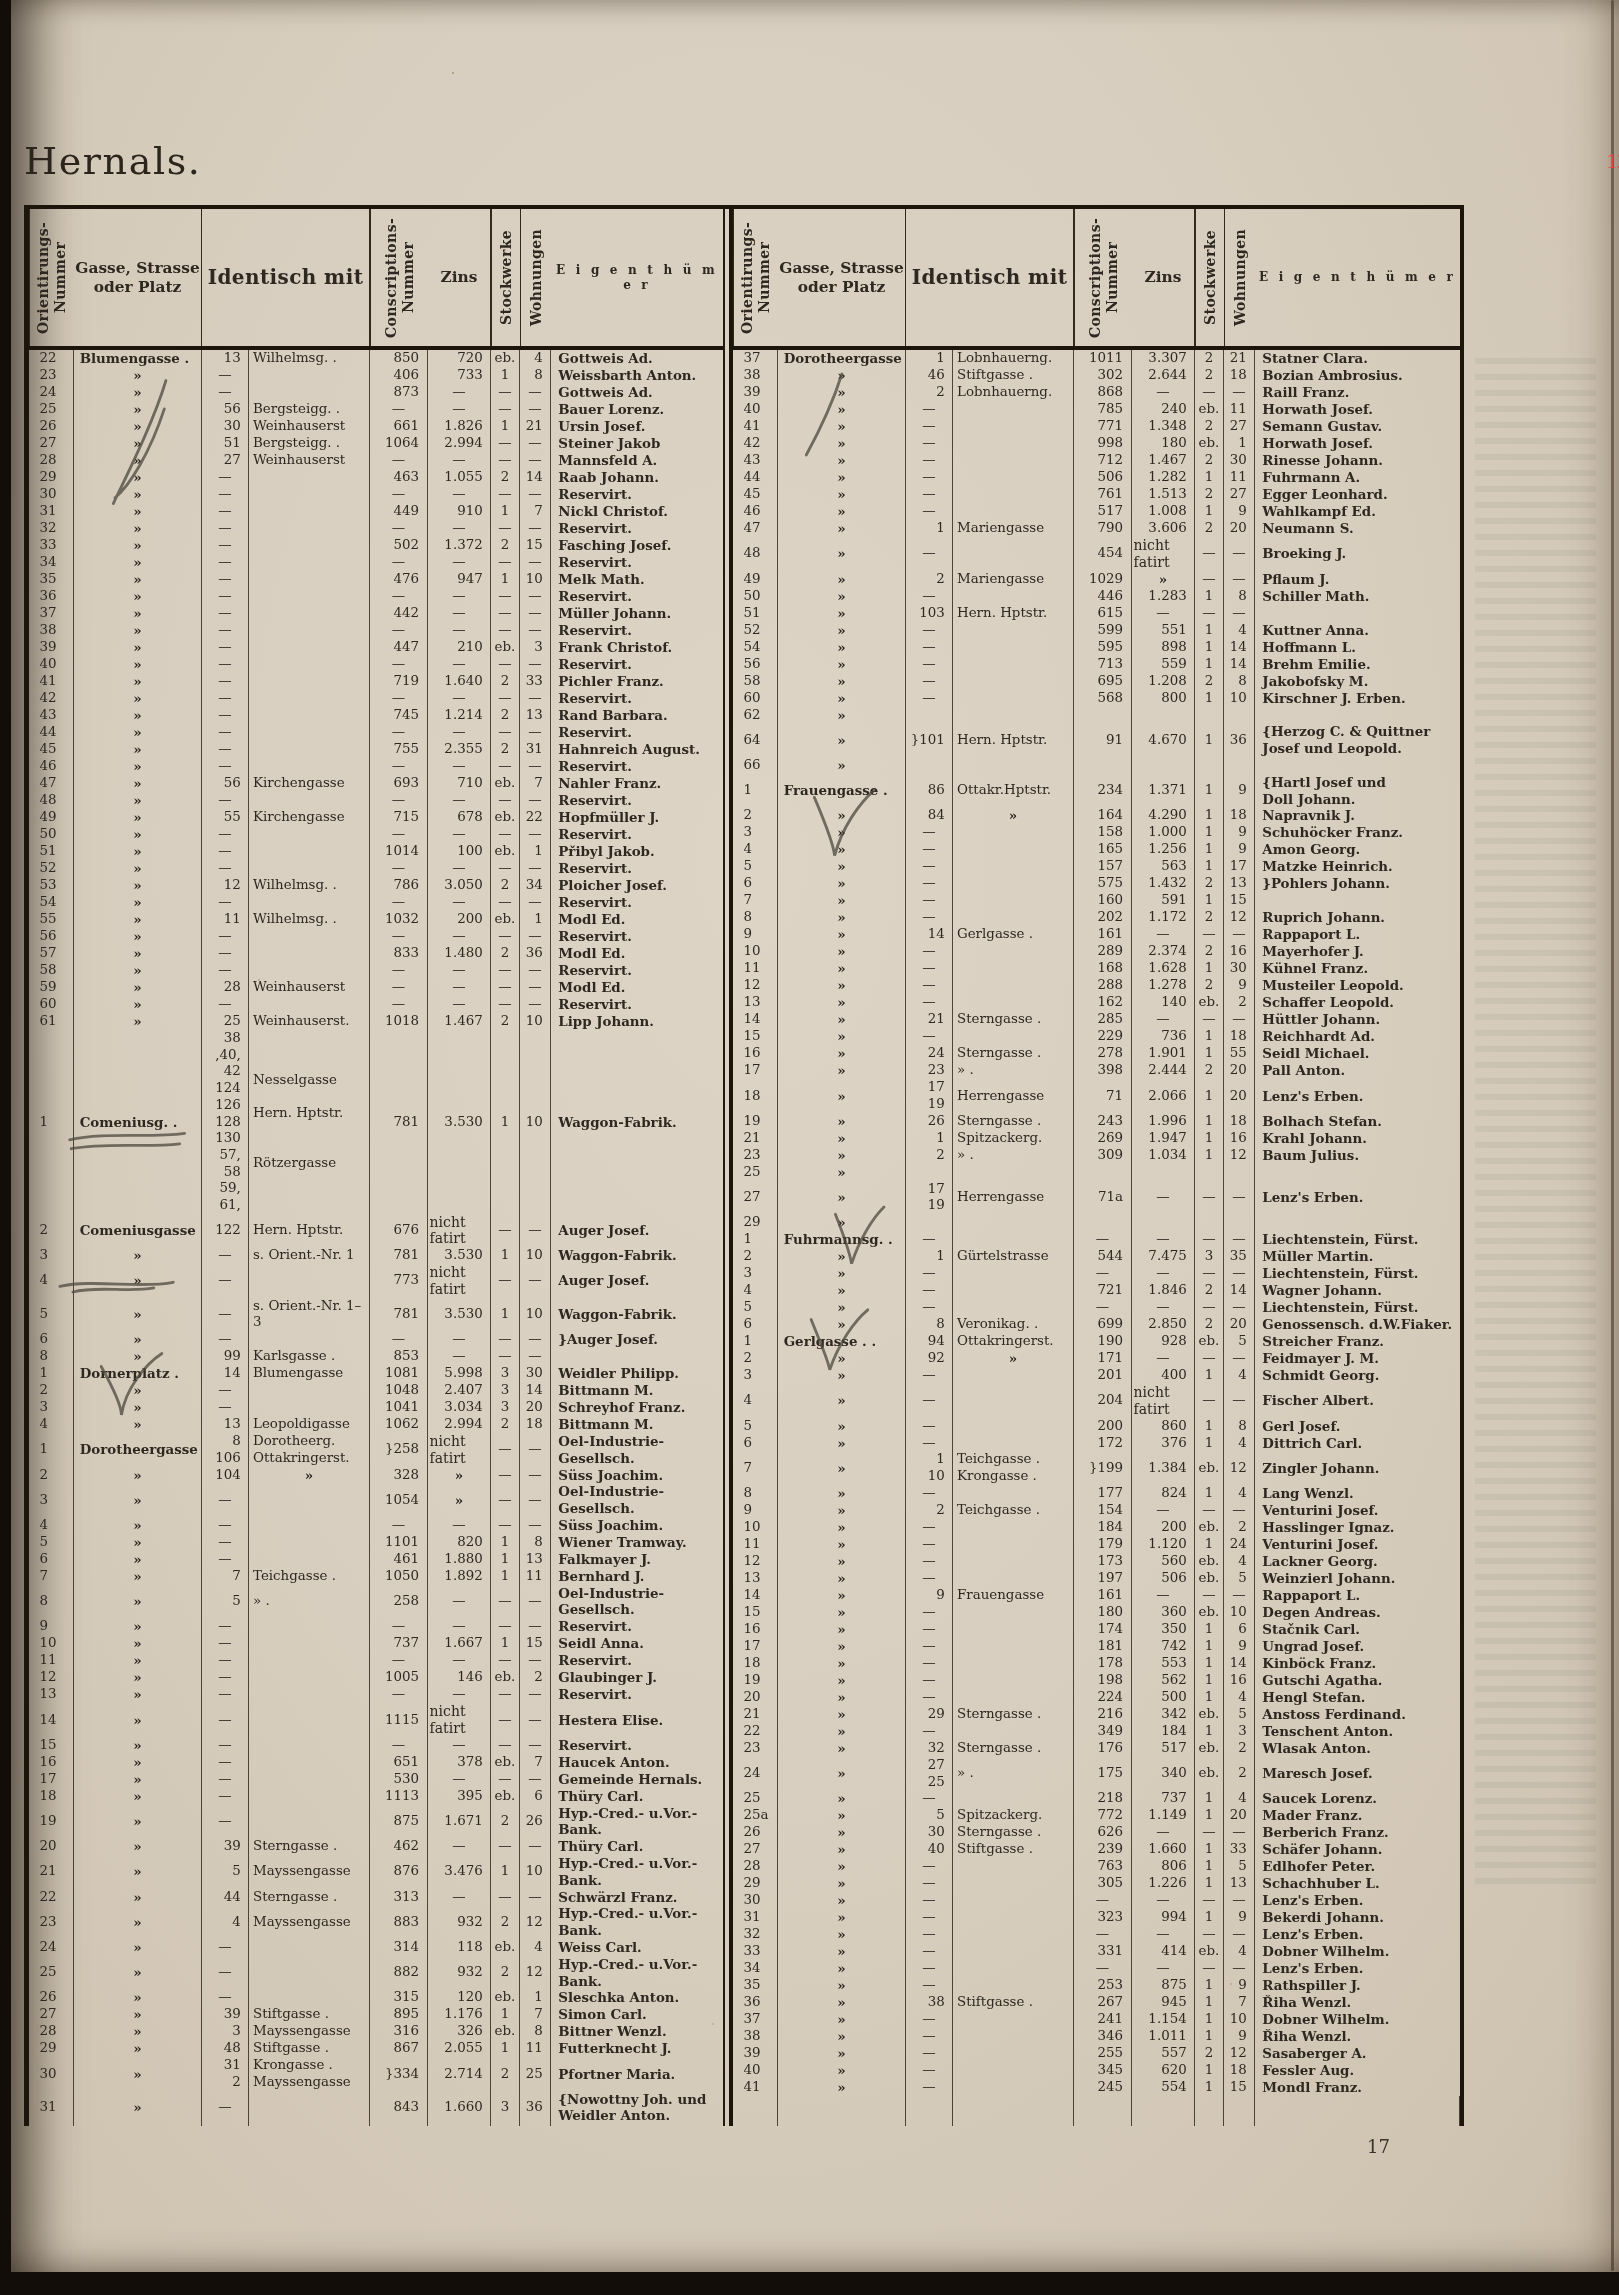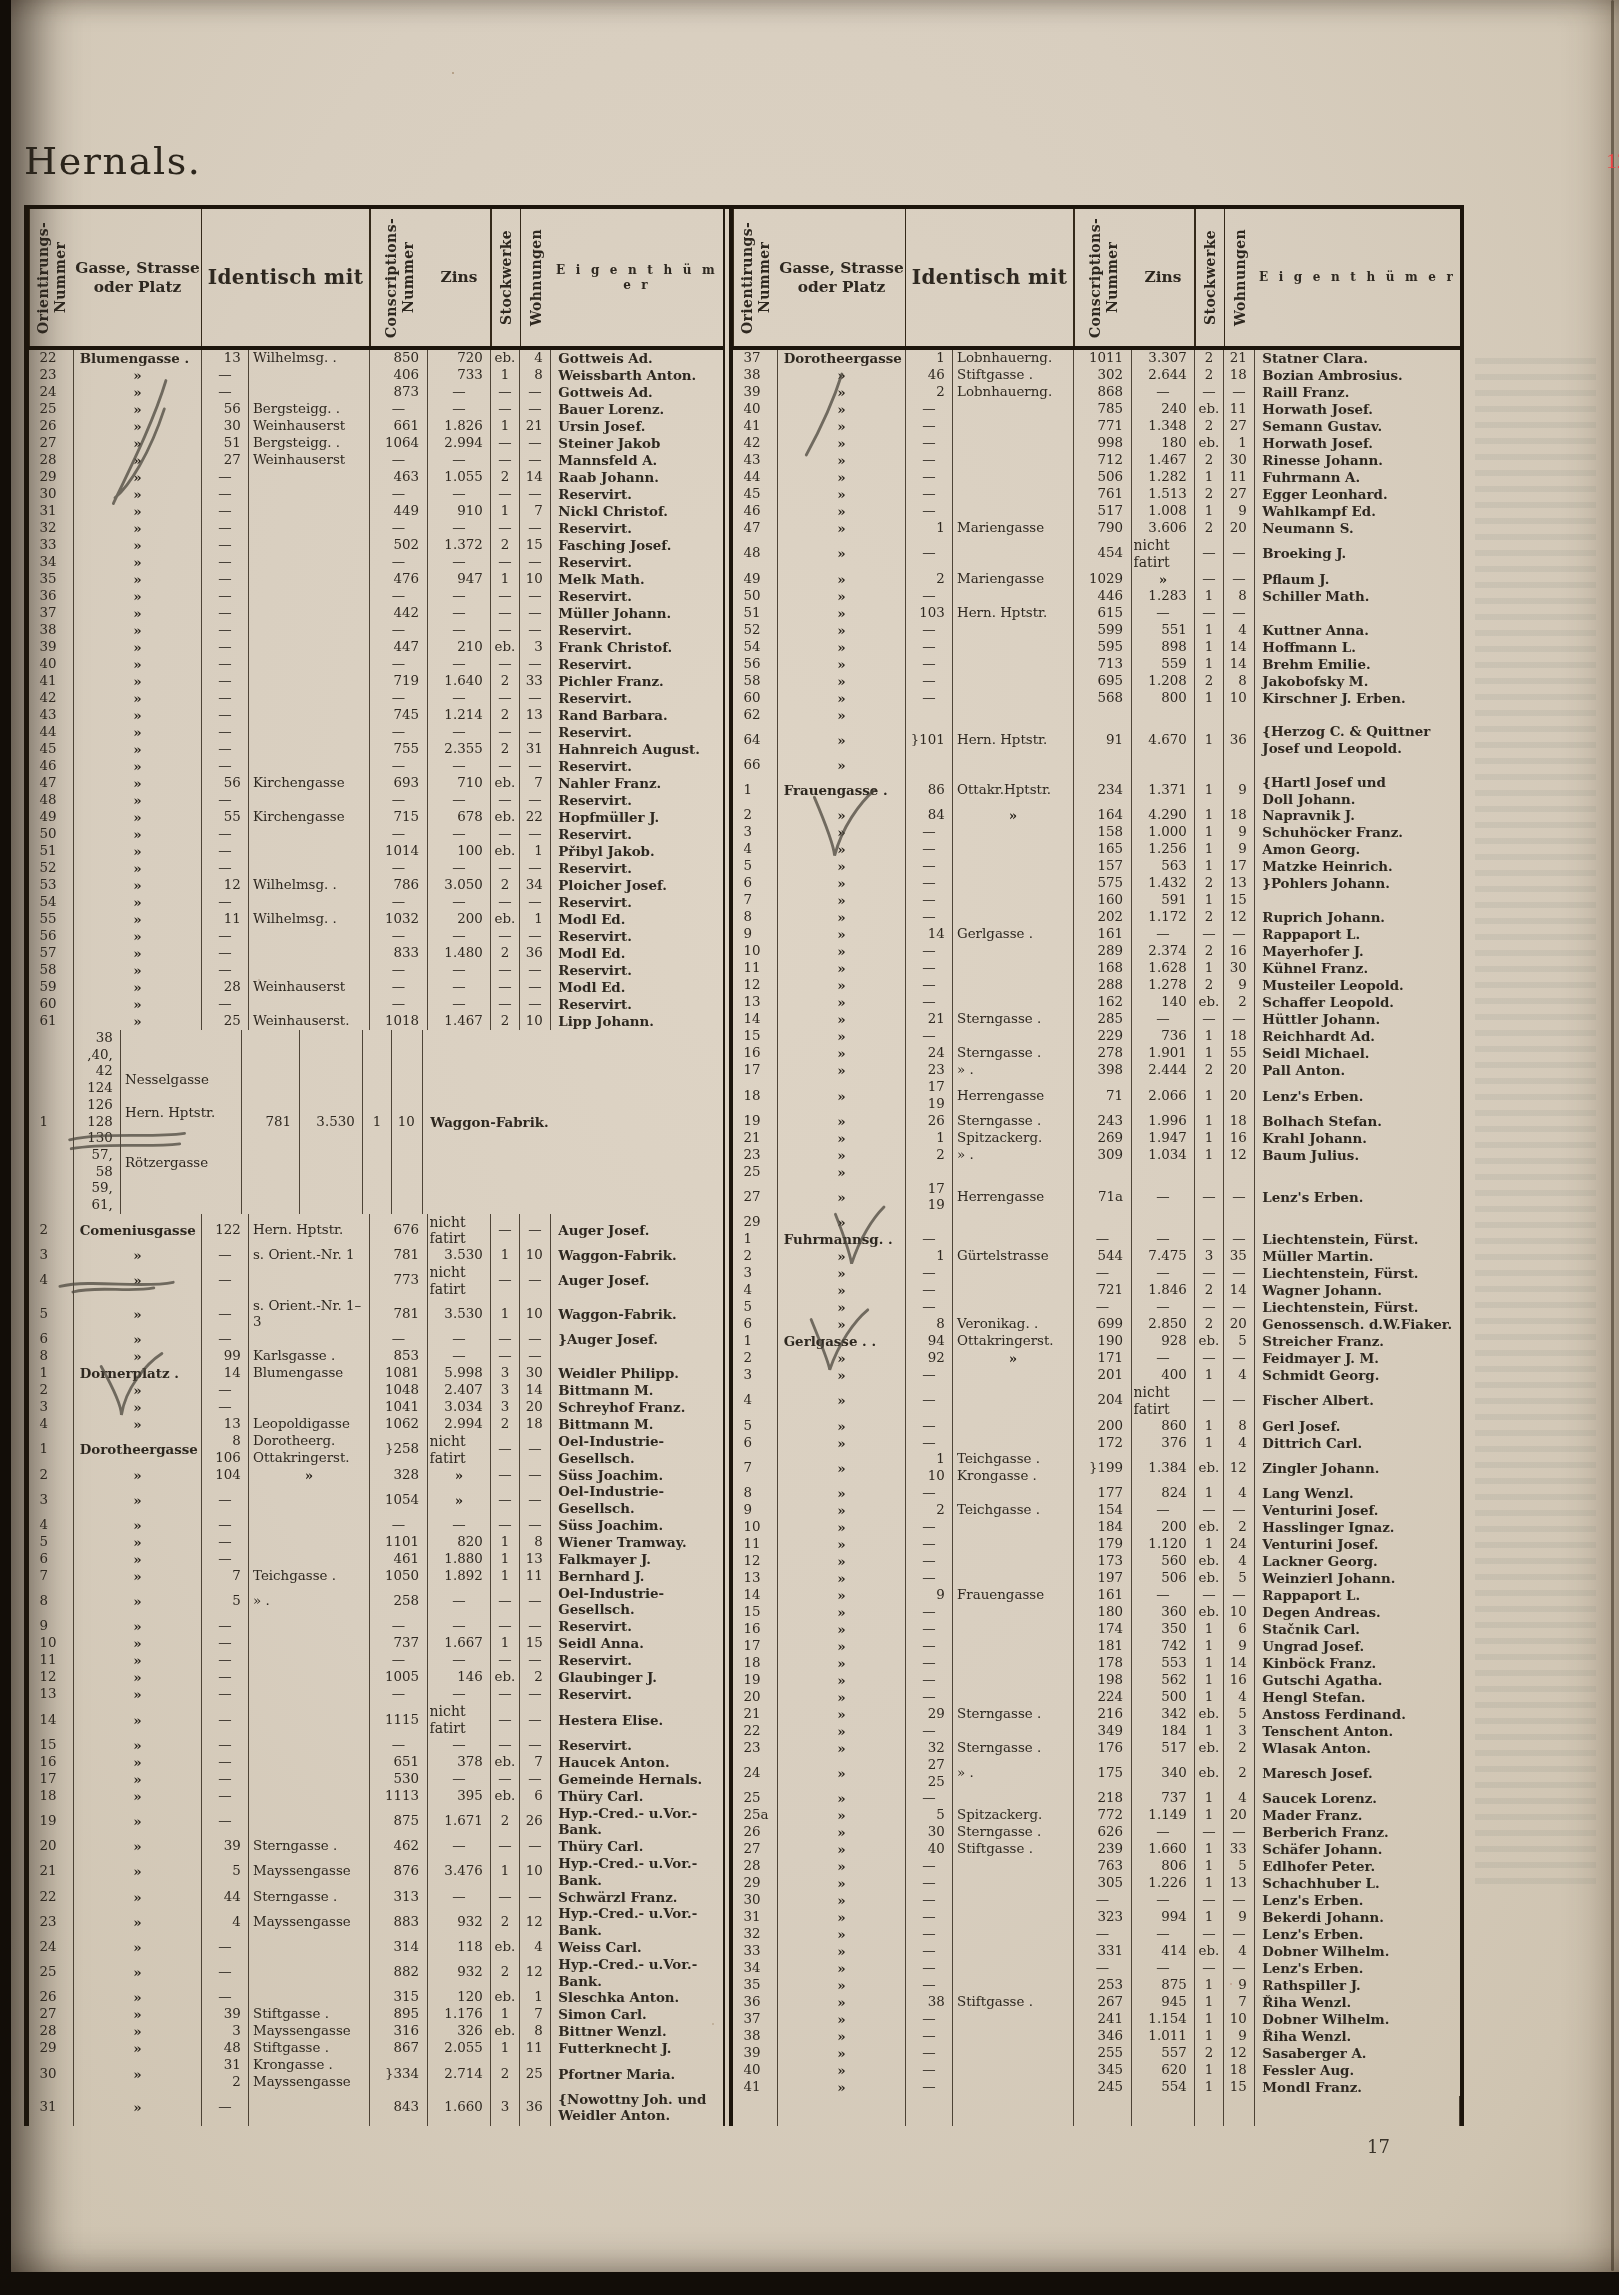--- a/index.html
+++ b/index.html
@@ -554,20 +554,21 @@
           <div class="tc c2">25</div>
           <div class="tc c3">Weinhauserst.</div>
           <div class="tc c4">1018</div>
           <div class="tc c5">1.467</div>
           <div class="tc c6">2</div>
           <div class="tc c7">10</div>
           <div class="tc c8">Lipp Johann.</div>
         </div>
         <div class="trow">
           <div class="tc c0">1</div>
+          <div class="tc c1">Comeniusg. .</div>
           <div class="tc c2">38 ,40,
 42
 124
 126
 128
 130
 57, 58
 59, 61,</div>
           <div class="tc c3">Nesselgasse
 

